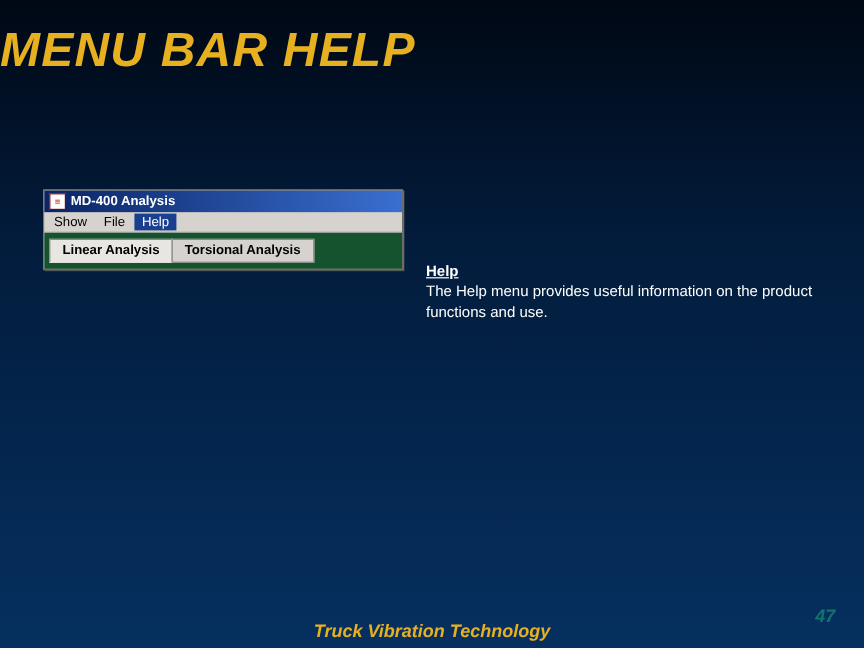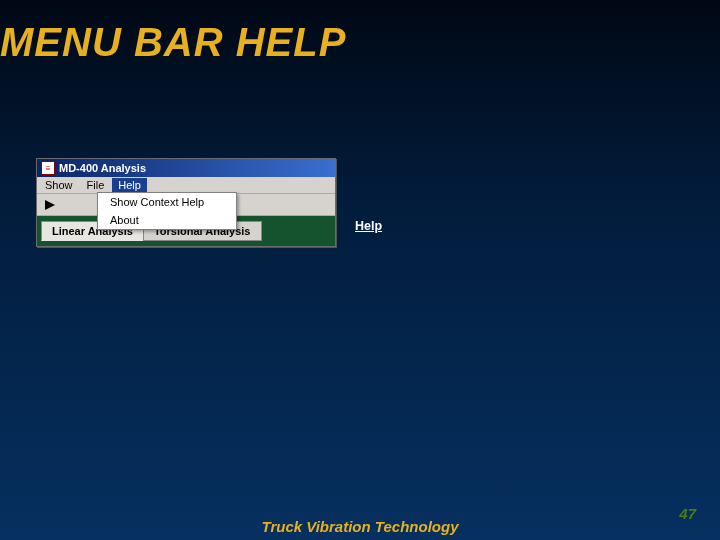--- a/index.html
+++ b/index.html
@@ -153,21 +153,21 @@
     color: #e6b020;
     font-style: italic;
     font-weight: 600;
     font-size: 15px;
     font-family: "Trebuchet MS", "Segoe UI", sans-serif;
   }
   .page-num {
     position: absolute;
     right: 24px;
     bottom: 18px;
-    color: #4d7c0f;
+    color: #0f766e;
     font-style: italic;
     font-weight: 600;
     font-size: 15px;
     font-family: "Trebuchet MS", "Segoe UI", sans-serif;
   }
 </style>
 </head>
 <body>
 
 <div class="slide-title">MENU BAR HELP</div>
@@ -177,37 +177,26 @@
     <span class="app-icon">≡</span>
     <span>MD-400 Analysis</span>
   </div>
 
   <div class="menubar">
     <span class="menu-item">Show</span>
     <span class="menu-item">File</span>
     <span class="menu-item active">Help</span>
   </div>
 
-  <div class="toolbar">
-    <span class="tool-btn">
-      <svg width="10" height="10" viewBox="0 0 10 10">
-          <polygon points="0,0 10,5 0,10" fill="#000"></polygon>
-        </svg>
-    </span>
-
-    <div class="dropdown">
-      <div class="dd-item">Show Context Help</div>
-      <div class="dd-item">About</div>
-    </div>
-  </div>
 
   <div class="tabs">
     <div class="tab active">Linear Analysis</div>
     <div class="tab">Torsional Analysis</div>
   </div>
 </div>
 
 <div class="desc">
   <span class="desc-title">Help</span><br>
+  <span>The Help menu provides useful information on the product functions and use.</span>
 </div>
 
 <div class="footer-left">Truck Vibration Technology</div>
 <div class="page-num">47</div>
 
 </body></html>

